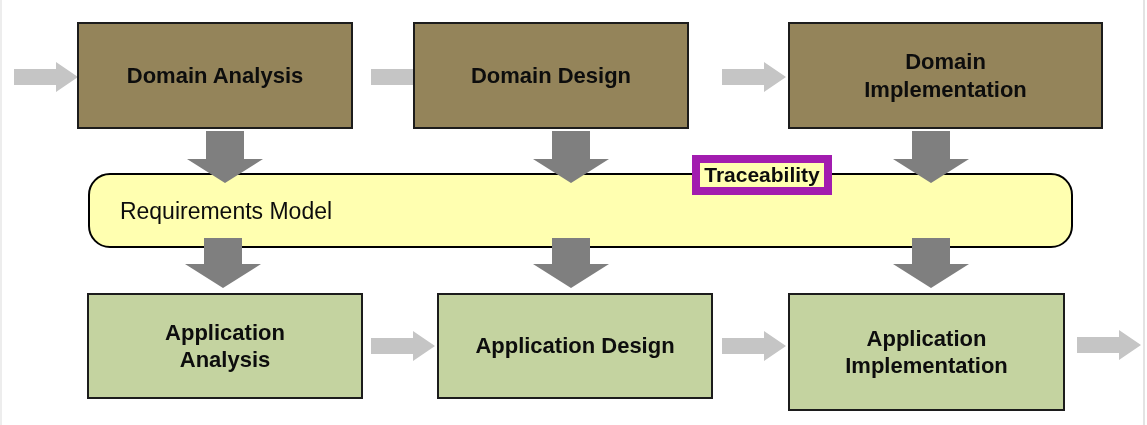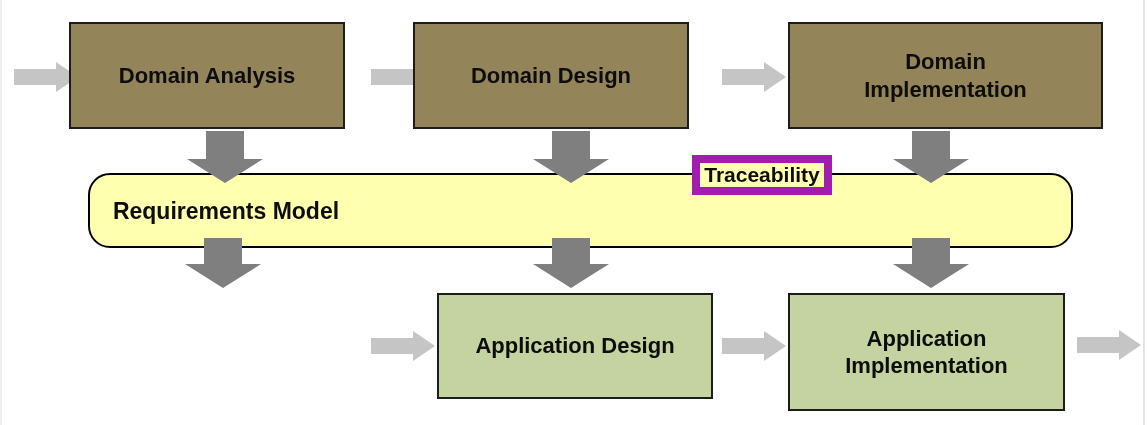--- a/index.html
+++ b/index.html
@@ -29,21 +29,20 @@
   .box .lbl{display:inline-block;max-width:210px;}
 
   .band{
     position:absolute;
     left:88px;top:173px;width:985px;height:75px;
     background:#FFFFB0;
     border:2px solid #000000;
     border-radius:22px;
     z-index:1;
     box-sizing:border-box;
-    font-weight:bold;
   }
   .band-label{
     position:absolute;top:50%;
     transform:translate(-50%,-50%);
     font-size:23px;color:#0d0d0d;white-space:nowrap;
   }
   .tag{
     position:absolute;
     left:692px;top:155px;width:140px;height:40px;
     background:#FFFFB0;
@@ -104,30 +103,33 @@
   <svg class="varrow" style="left:893px;top:238px" width="76" height="50">
       <polygon points="19,0 57,0 57,26 76,26 38,50 0,26 19,26"></polygon>
     </svg>
 
   <div class="band">
     <span class="band-label" style="left:136px">Requirements Model</span>
   </div>
 
   <div class="tag">Traceability</div>
 
-  <div class="box domain" style="left:69px;top:22px">
+  <div class="box domain" style="left:77px;top:22px">
     <span class="lbl">Domain Analysis</span>
   </div>
   <div class="box domain" style="left:413px;top:22px">
     <span class="lbl">Domain Design</span>
   </div>
   <div class="box domain" style="left:788px;top:22px;width:315px">
     <span class="lbl">Domain Implementation</span>
   </div>
 
+  <div class="box application" style="left:87px;top:293px;height:106px">
+    <span class="lbl">Application Analysis</span>
+  </div>
   <div class="box application" style="left:437px;top:293px;height:106px">
     <span class="lbl">Application Design</span>
   </div>
   <div class="box application" style="left:788px;top:293px;width:277px;height:118px">
     <span class="lbl">Application Implementation</span>
   </div>
 
 </div>
 
 </body></html>

